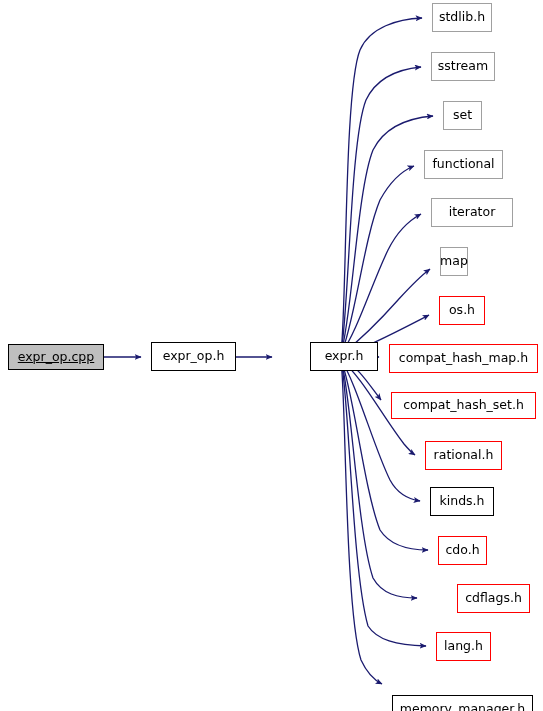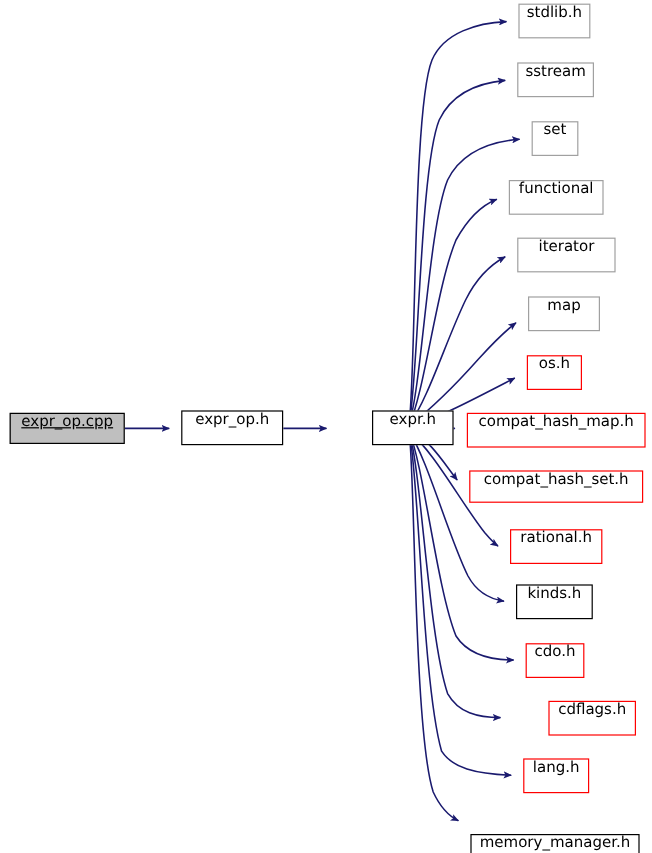--- a/index.html
+++ b/index.html
@@ -19,21 +19,21 @@
     position: absolute;
     left: 0;
     top: 0;
     width: 543px;
     height: 711px;
   }
   .node {
     position: absolute;
     box-sizing: border-box;
     display: flex;
-    align-items: flex-start;
+    align-items: center;
     justify-content: center;
     background: #ffffff;
     border: 1px solid #000000;
     color: #000000;
     font-size: 12.5px;
     line-height: 1;
     white-space: nowrap;
     z-index: 5;
   }
   .node.gray-border  { border-color: #a0a0a0; }
@@ -92,21 +92,21 @@
     </div>
     <div class="node gray-border" style="left: 443px; top: 101px; width: 39px; height: 29px;">
       <span class="node-label">set</span>
     </div>
     <div class="node gray-border" style="left: 424px; top: 150px; width: 79px; height: 29px;">
       <span class="node-label">functional</span>
     </div>
     <div class="node gray-border" style="left: 431px; top: 198px; width: 82px; height: 29px;">
       <span class="node-label">iterator</span>
     </div>
-    <div class="node gray-border" style="left: 440px; top: 247px; width: 60px; height: 29px;">
+    <div class="node gray-border" style="left: 440px; top: 247px; width: 28px; height: 29px;">
       <span class="node-label">map</span>
     </div>
     <div class="node red-border" style="left: 439px; top: 296px; width: 46px; height: 29px;">
       <span class="node-label">os.h</span>
     </div>
     <div class="node red-border" style="left: 389px; top: 344px; width: 149px; height: 29px;">
       <span class="node-label">compat_hash_map.h</span>
     </div>
     <div class="node red-border" style="left: 391px; top: 392px; width: 145px; height: 27px;">
       <span class="node-label">compat_hash_set.h</span>

